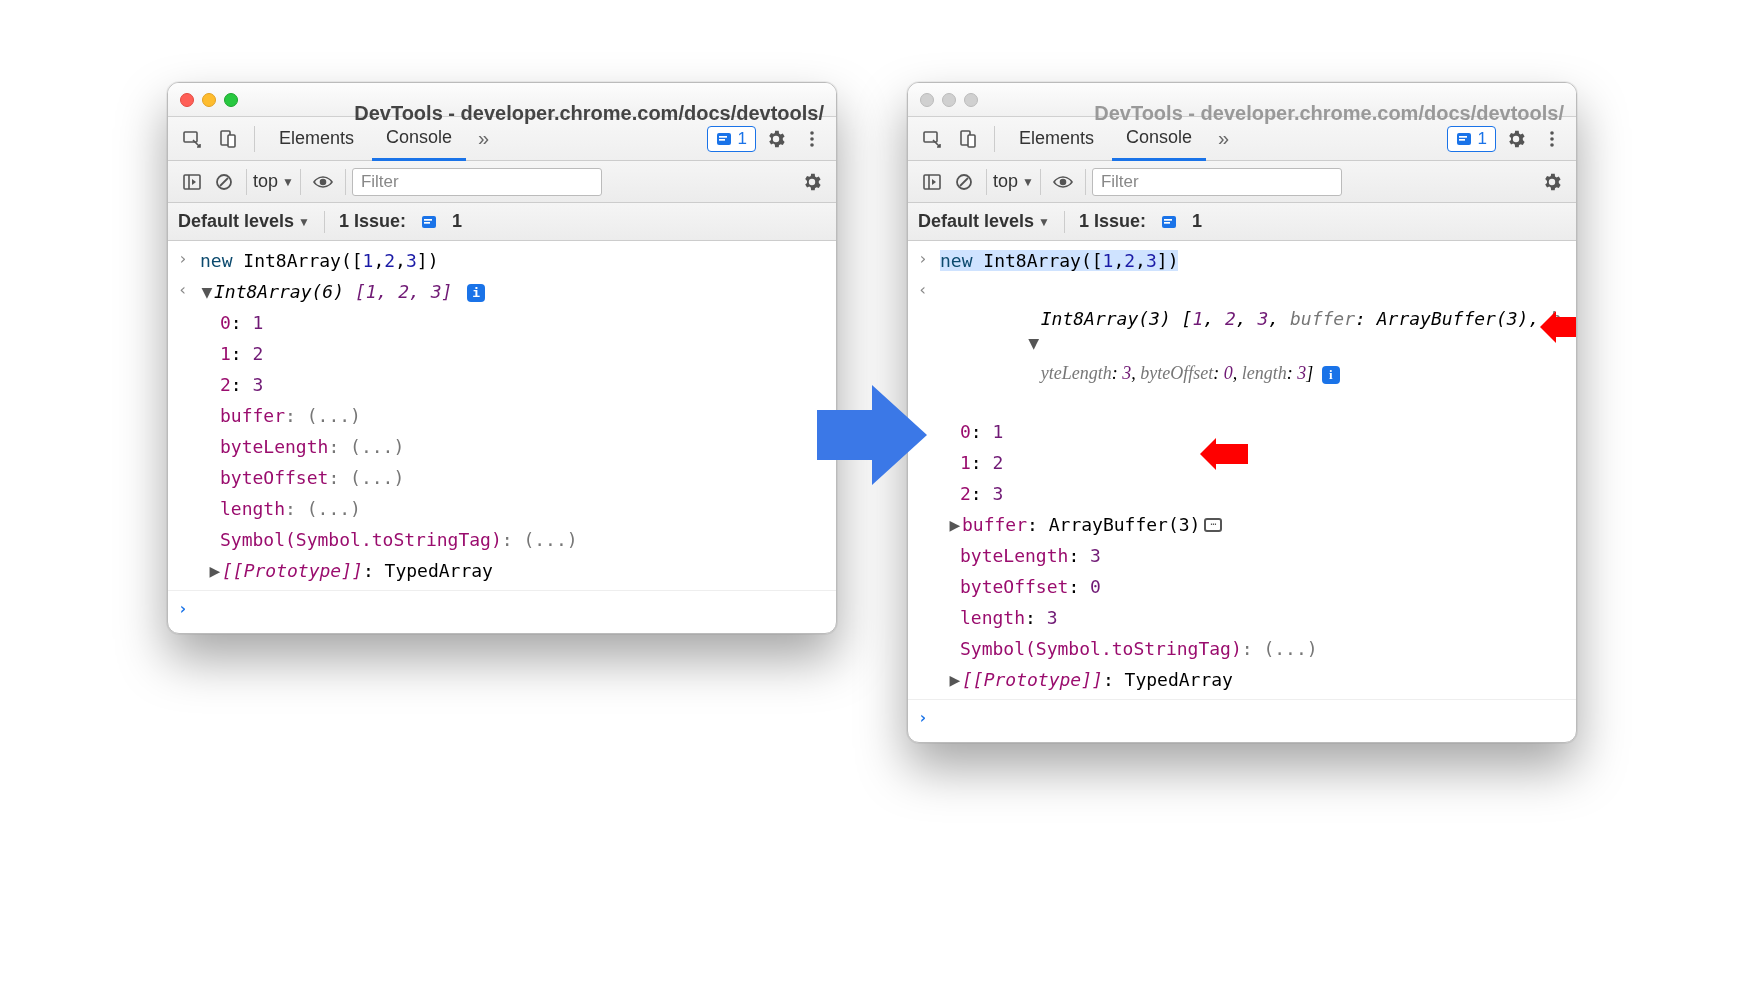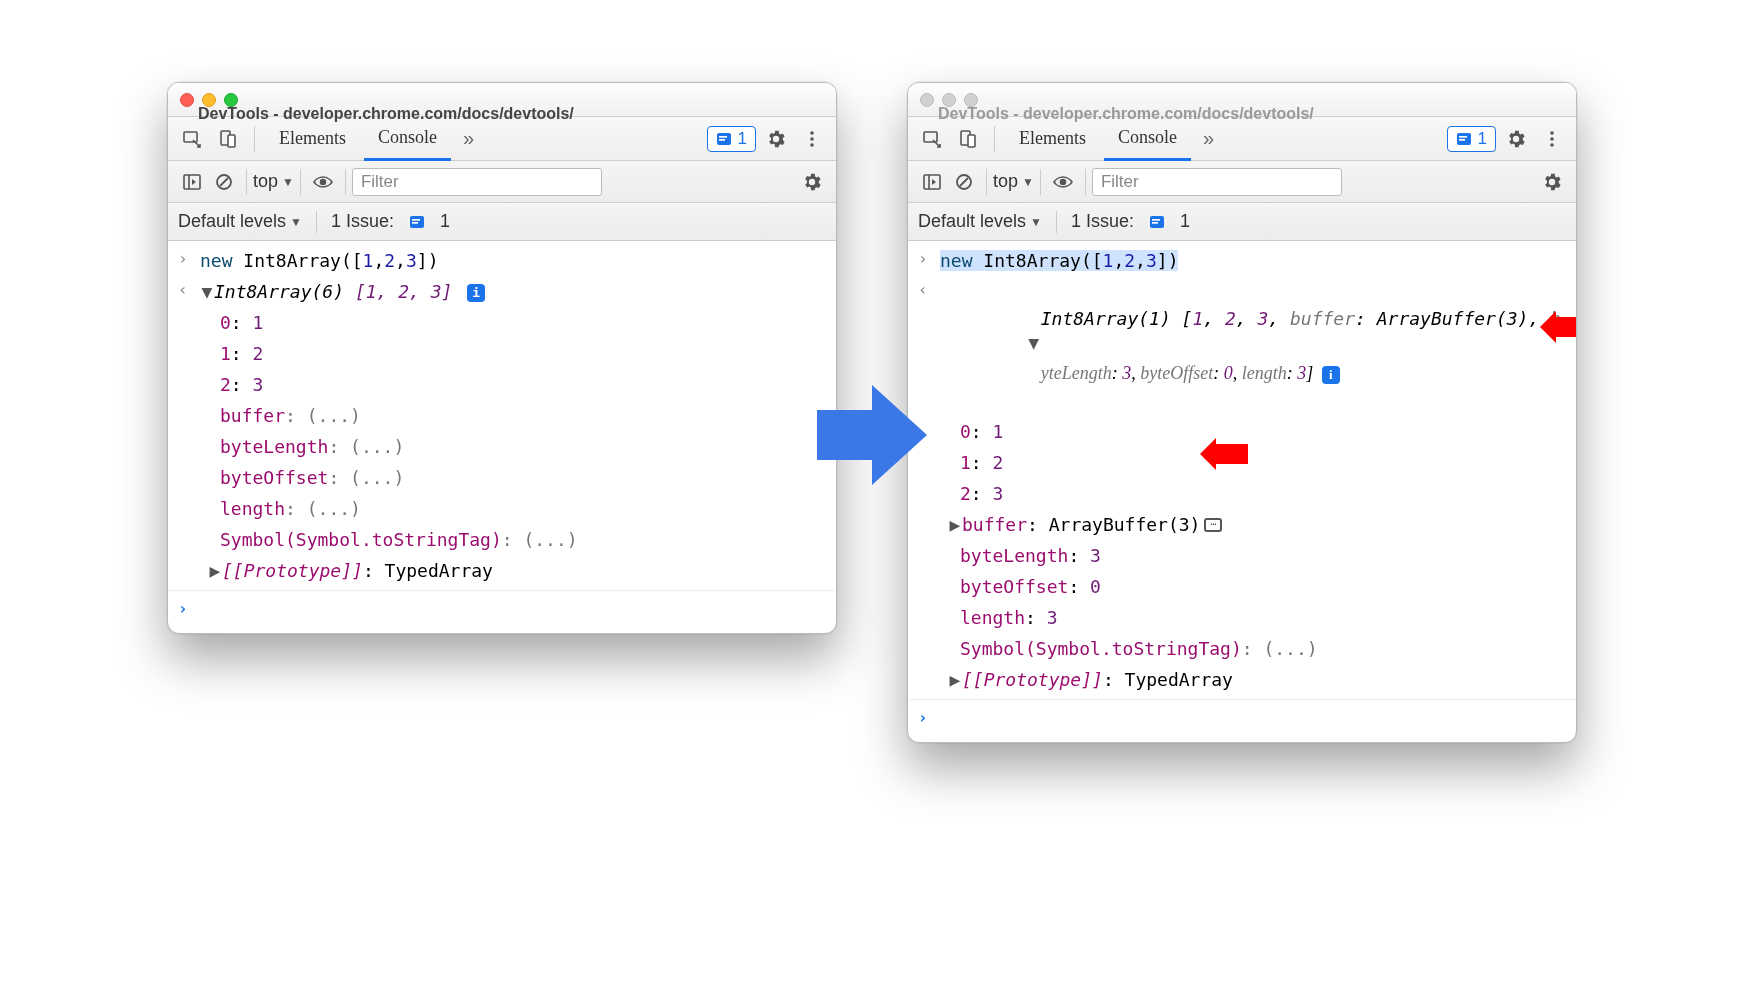--- a/index.html
+++ b/index.html
@@ -35,39 +35,39 @@
     align-items: center;
     padding: 0 12px;
     gap: 8px;
   }
   .tl { width:14px; height:14px; border-radius:50%; }
   .tl.red { background:#ff5f57; border:1px solid #e24a41;}
   .tl.yel { background:#febc2e; border:1px solid #e1a024;}
   .tl.grn { background:#28c840; border:1px solid #1da52f;}
   .inactive .tl { background:#d0d0d0 !important; border-color:#bbb !important;}
   .title {
-    flex:1; text-align:left; font-size:16px; font-weight:600; color:#444;
+    flex:1; text-align:right; font-size:20px; font-weight:600; color:#444;
     margin-left:-48px;
     margin-top:28px;
   }
   .inactive .title { color:#999; }
   .tabbar {
     height: 44px;
     background: linear-gradient(#f7f7f7,#efefef);
     border-bottom: 1px solid #ccc;
     display:flex; align-items:center; padding:0 8px; gap:4px;
   }
   .icbtn {
     width:32px; height:32px; display:flex; align-items:center; justify-content:center;
     color:#555; cursor:pointer; border-radius:4px;
   }
   .sep { width:1px; height:26px; background:#ccc; margin:0 6px;}
   .tab {
     padding:0 14px; height:44px; display:flex; align-items:center;
-    font-size:18px; color:#333; cursor:pointer;font-family:Liberation Serif, serif;
+    font-size:18px; color:#333; cursor:pointer;
   }
   .tab.active { border-bottom:3px solid #1a73e8; font-weight:500;}
   .chev { color:#666; font-size:20px; padding:0 8px; cursor:pointer;}
   .spacer { flex:1; }
   .pill {
     display:flex; align-items:center; gap:6px;
     border:1px solid #1a73e8; border-radius:4px; padding:2px 8px;
     color:#1a73e8; font-size:17px; cursor:pointer; background:#fff;
   }
   .filterbar {
@@ -79,21 +79,21 @@
   .tri { font-size:12px; color:#555;}
   .filterin {
     flex:0 0 250px; height:28px; border:1px solid #bbb; border-radius:3px;
     background:#fff; padding:0 8px; font-size:17px; color:#888;
     display:flex; align-items:center;
   }
   .levelbar {
     height:38px; background:linear-gradient(#f5f5f5,#ececec);
     border-bottom:1px solid #ccc;
     display:flex; align-items:center; padding:0 10px; gap:14px;
-    font-size:18px; color:#333;
+    font-size:18px; color:#333;font-weight:bold;
   }
   .lvlsep{ width:1px; height:22px; background:#ccc;}
   .issuebox { display:flex; align-items:center; gap:15px; cursor:pointer;}
   .console {
     font-family: Menlo, Consolas, monospace;
     font-size:18px; line-height:1.5;
     padding:4px 0 10px 0;
     min-height:320px;
   }
   .row { display:flex; align-items:flex-start; padding:2px 10px; }
@@ -380,21 +380,21 @@
     </div>
 
     <div class="console">
       <div class="row">
           <span class="gut">›</span>
           <span class="code"><span class="hl"><span class="kw">new</span> <span>Int8Array([</span><span class="num">1</span>,<span class="num">2</span>,<span class="num">3</span>])</span></span>
         </div>
       <div class="row">
           <span class="gut">‹</span>
           <span class="code it" style="padding-left:0;">
-        <span class="expand" style="position:relative; top:24px;">▼</span><span>Int8Array(1) [</span><span class="val">1</span><span>, </span><span class="val">2</span><span>, </span><span class="val">3</span><span>, </span><span class="dim">buffer</span><span>: </span><span>ArrayBuffer(3)</span><span>, </span><span class="dim">b</span><br>
+        <span class="expand" style="position:relative; top:24px;">▼</span><span>Int8Array(3) [</span><span class="val">1</span><span>, </span><span class="val">2</span><span>, </span><span class="val">3</span><span>, </span><span class="dim">buffer</span><span>: </span><span>ArrayBuffer(3)</span><span>, </span><span class="dim">b</span><br>
         <span style="padding-left:14px;font-family:Liberation Serif, serif;"><span class="dim">yteLength</span><span>: </span><span class="val">3</span><span>, </span><span class="dim">byteOffset</span><span>: </span><span class="val">0</span><span>, </span><span class="dim">length</span><span>: </span><span class="val">3</span><span>]</span> <span class="infobadge">i</span></span>
       </span>
         </div>
       <div class="row indent1">
           <span class="code"><span class="prop">0</span><span>: </span><span class="val">1</span></span>
         </div>
       <div class="row indent1">
           <span class="code"><span class="prop">1</span><span>: </span><span class="val">2</span></span>
         </div>
       <div class="row indent1">

